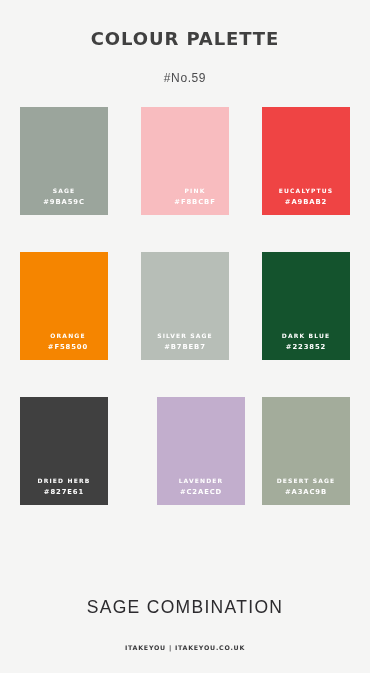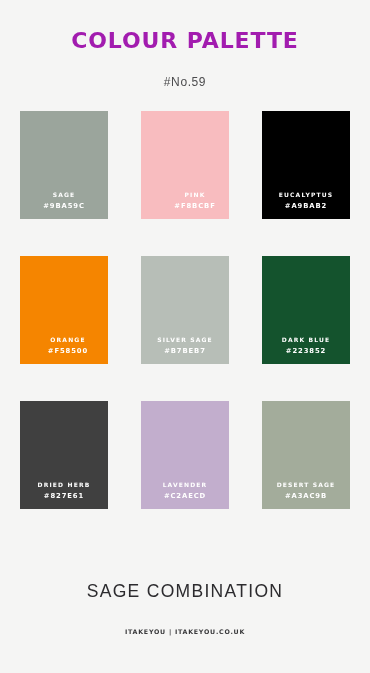--- a/index.html
+++ b/index.html
@@ -28,24 +28,24 @@
 
   
   .header {
     width: 100%;
     text-align: center;
     padding-top: 30px;
   }
 
   .palette-title {
     font-family: "DejaVu Sans", sans-serif;
-    font-size: 22px;
+    font-size: 18px;
     font-weight: 700;
     letter-spacing: 0.9px;
-    color: #a21caf;
+    color: #404040;
     line-height: 1;
     margin: 0;
     text-transform: uppercase;
   }
 
   .palette-number {
     font-family: "Liberation Sans", sans-serif;
     font-size: 12px;
     font-weight: 400;
     letter-spacing: 0.6px;
@@ -104,21 +104,21 @@
     white-space: nowrap;
     text-transform: uppercase;
   }
 
   
   .footer {
     width: 100%;
     text-align: center;
     position: absolute;
     left: 0;
-    bottom: 16px;
+    bottom: 0;
     padding-bottom: 22px;
   }
 
   .footer-title {
     font-family: "Liberation Sans", sans-serif;
     font-size: 17.5px;
     font-weight: 400;
     letter-spacing: 1.3px;
     color: #2c2b2e;
     line-height: 1;
@@ -153,21 +153,21 @@
     <div class="swatch" style="background-color: rgb(155, 165, 156);">
       <span class="swatch-name">SAGE</span>
       <span class="swatch-hex">#9BA59C</span>
     </div>
 
     <div class="swatch" style="background-color: rgb(248, 188, 191); padding-left: 20px;">
       <span class="swatch-name">PINK</span>
       <span class="swatch-hex">#F8BCBF</span>
     </div>
 
-    <div class="swatch" style="background-color: #000000;">
+    <div class="swatch" style="background-color: #ef4444;">
       <span class="swatch-name">EUCALYPTUS</span>
       <span class="swatch-hex">#A9BAB2</span>
     </div>
 
     <div class="swatch" style="background-color: rgb(245, 133, 0); padding-left: 8px;">
       <span class="swatch-name">ORANGE</span>
       <span class="swatch-hex">#F58500</span>
     </div>
 
     <div class="swatch" style="background-color: rgb(183, 190, 183);">
@@ -178,21 +178,21 @@
     <div class="swatch" style="background-color: #14532d;">
       <span class="swatch-name">DARK BLUE</span>
       <span class="swatch-hex">#223852</span>
     </div>
 
     <div class="swatch" style="background-color: #404040;">
       <span class="swatch-name">DRIED HERB</span>
       <span class="swatch-hex">#827E61</span>
     </div>
 
-    <div class="swatch" style="background-color: rgb(194, 174, 205);">
+    <div class="swatch" style="background-color: rgb(194, 174, 205); margin-left: 16px;">
       <span class="swatch-name">LAVENDER</span>
       <span class="swatch-hex">#C2AECD</span>
     </div>
 
     <div class="swatch" style="background-color: rgb(163, 172, 155);">
       <span class="swatch-name">DESERT SAGE</span>
       <span class="swatch-hex">#A3AC9B</span>
     </div>
 
   </div>

